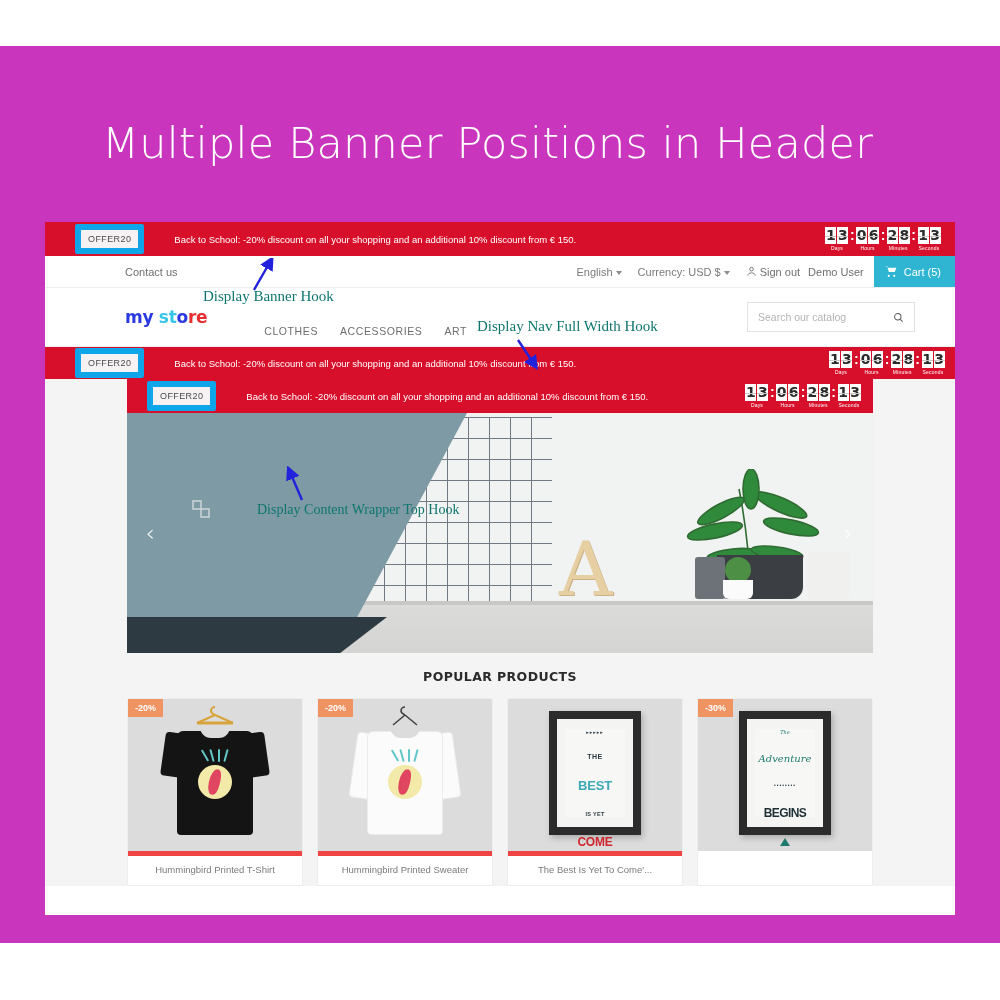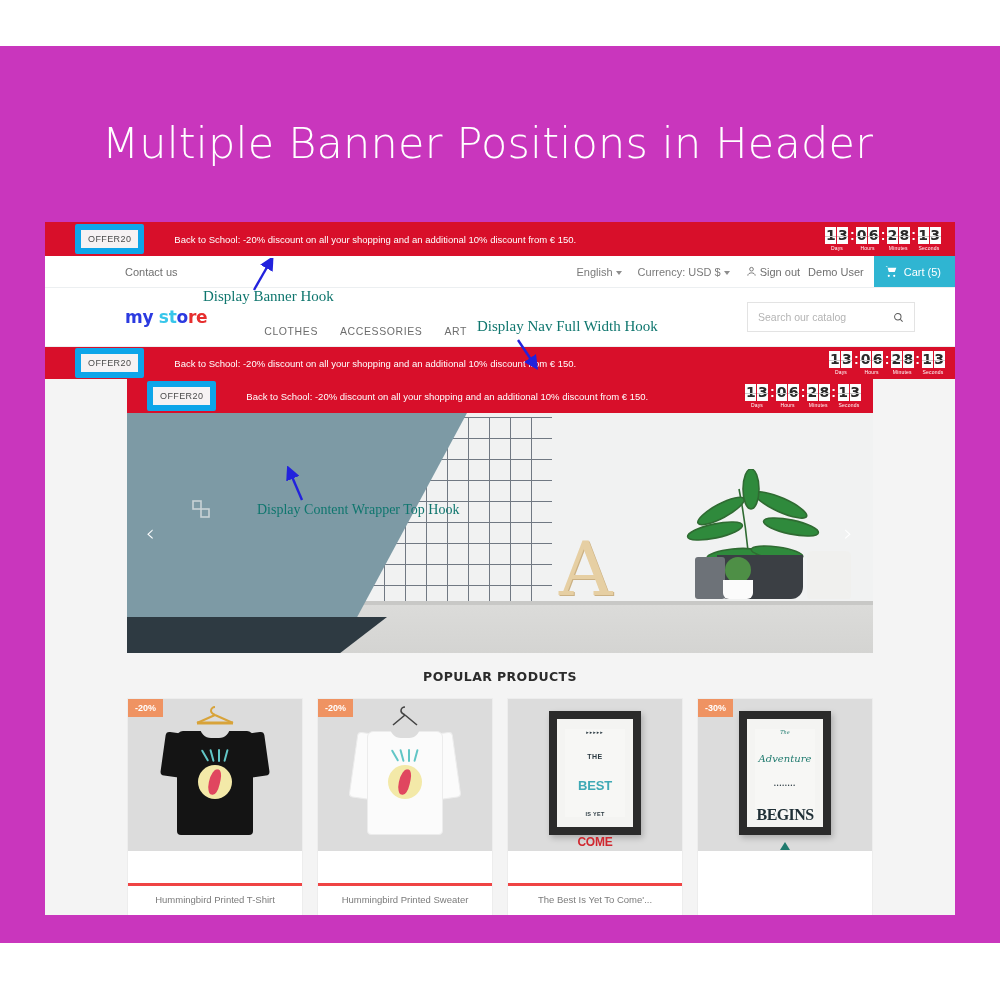--- a/index.html
+++ b/index.html
@@ -226,22 +226,22 @@
   }
   .grid { display:flex; gap: 14px; }
   .card { flex:1; background:#fff; border:1px solid #ededed; position:relative; }
   .thumb { height: 152px; background:#dcdcdc; position:relative; overflow:hidden; }
   .badge {
     position:absolute; left:0; top:0; background:#ef9362; color:#fff;
     font-size:9px; font-weight:bold; padding: 4px 7px; z-index:3;
   }
   .pname {
     font-size: 9.5px; color:#7b7b7b; text-align:center;
-    padding: 8px 4px 10px 4px; border-top:3px solid #ef4444;
-    white-space:nowrap; overflow:hidden; text-overflow:ellipsis;margin-top:32px;
+    padding: 8px 4px 10px 4px; border-top:5px solid #ef4444;
+    white-space:nowrap; overflow:hidden; text-overflow:ellipsis;
   }
 
   
   .hanger { position:absolute; left:50%; top:6px; transform:translateX(-50%); }
   .tee { position:absolute; left:50%; top:24px; transform:translateX(-50%);
     width:104px; height:112px; }
   .tee-body { position:absolute; left:14px; top:8px; width:76px; height:104px;
     background:#141414; border-radius:6px 6px 4px 4px; }
   .tee-sl-l { position:absolute; left:0; top:10px; width:26px; height:44px;
     background:#141414; transform: rotate(8deg); border-radius:4px; }
@@ -268,22 +268,22 @@
   .art { width:100%; height:100%; background:#f7f7f5; display:flex;
     flex-direction:column; align-items:center; gap:18px; }
   .art .l1 { font-size:7px; font-weight:bold; color:#2b3a42; letter-spacing:.5px;}
   .art .l2 { font-size:13px; font-weight:bold; color:#3fa9b5; letter-spacing:-.2px;}
   .art .l3 { font-size:5.5px; font-weight:bold; color:#2b3a42; letter-spacing:.3px;}
   .art .l4 { font-size:12px; font-weight:bold; color:#d0272f; letter-spacing:-.2px;}
   .art .dots { font-size:5px; color:#2b3a42; letter-spacing:1px; }
   .art .adv { font-family:"DejaVu Serif", serif; font-style:italic;
     font-size:10px; color:#1f7a6e; }
   .art .the { font-size:5px; color:#1f7a6e; font-family:"DejaVu Serif",serif; font-style:italic;}
-  .art .begins { font-size:16px; font-weight:bold; color:#1f2f36; letter-spacing:-.6px;
-    font-family:Liberation Serif, serif; }
+  .art .begins { font-size:12px; font-weight:bold; color:#1f2f36; letter-spacing:-.6px;
+    font-family:Liberation Sans, sans-serif; }
   .art .tri { width:0;height:0;border-left:5px solid transparent;border-right:5px solid transparent;
     border-bottom:8px solid #1f7a6e; }
 
   .hook-icon { position:absolute; left:192px; top:500px; z-index:20; }
 </style>
 </head>
 <body>
 
 <div class="page">
 

